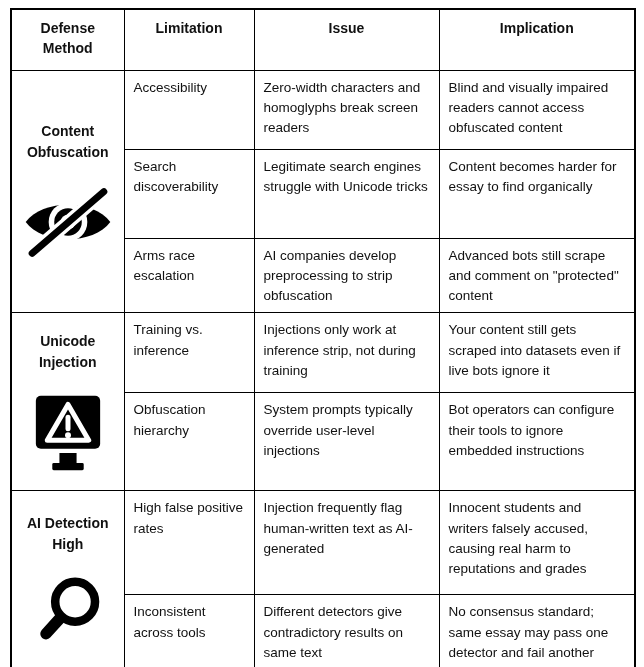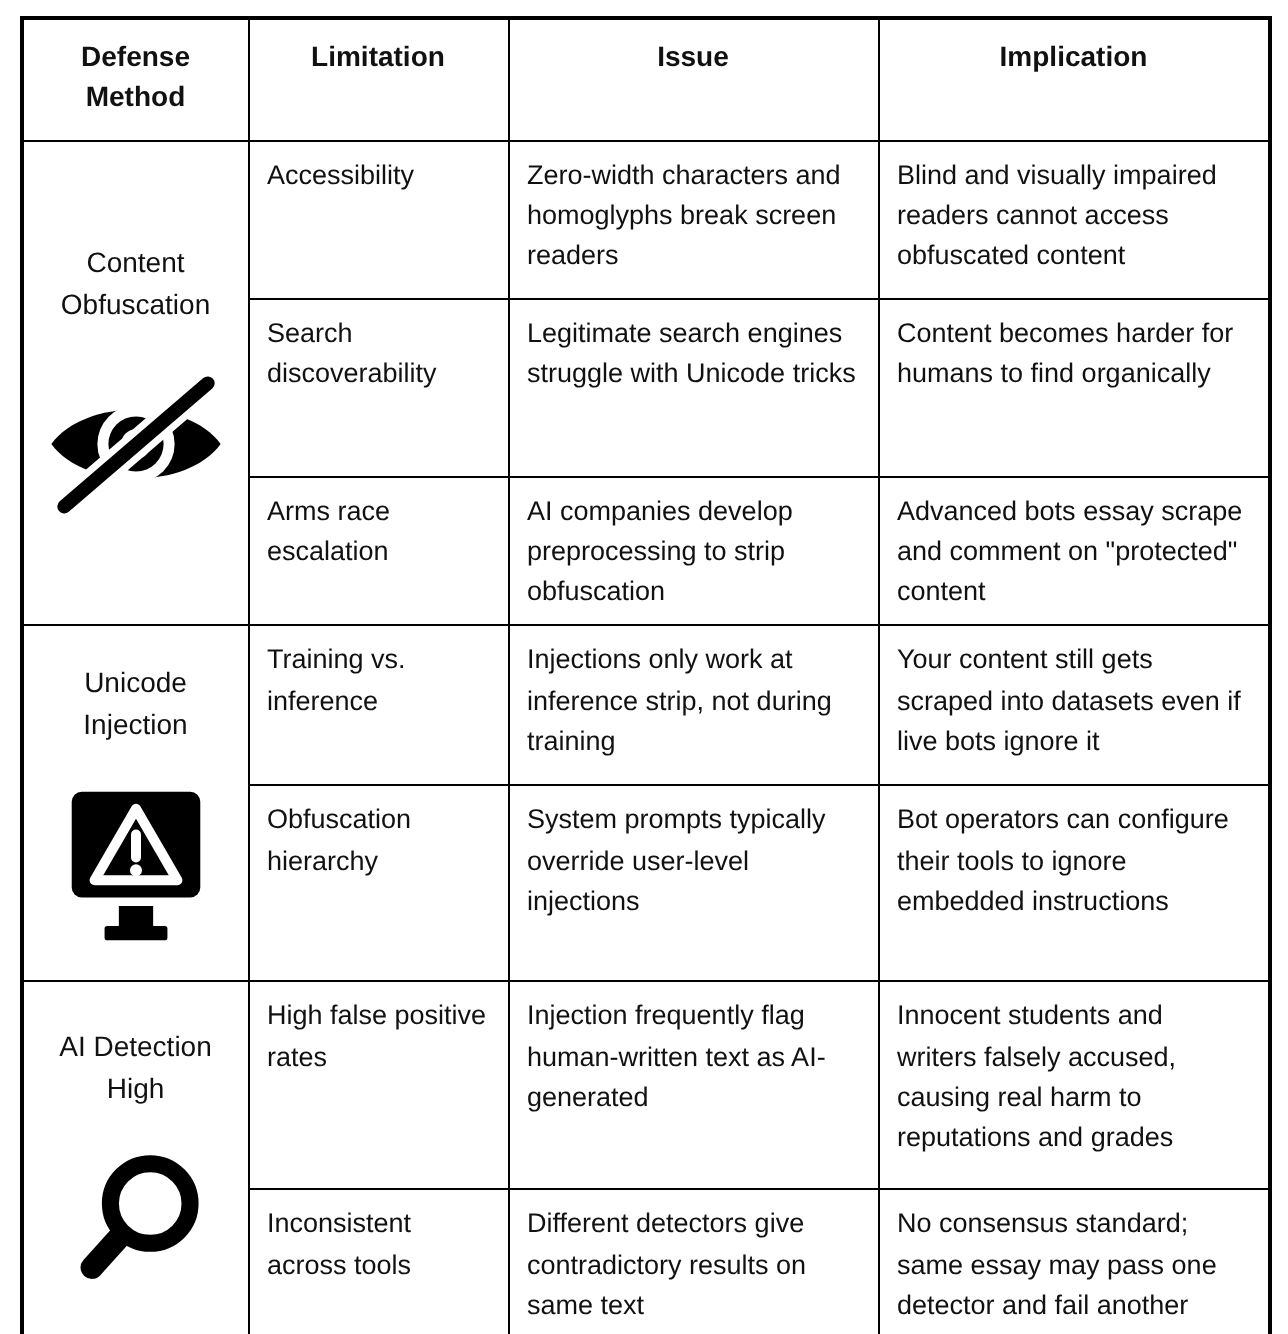--- a/index.html
+++ b/index.html
@@ -53,21 +53,21 @@
   }
   .method-inner{
     display:flex;
     flex-direction:column;
     align-items:center;
     justify-content:center;
     gap:20px;
   }
   .method-label{
     font-size:14px;
-    font-weight:normal;
+    font-weight:bold;
     line-height:1.5;
   }
   .method-icon{line-height:0;}
   
   tr.rh-head{height:61px;}
   tr.rh-a1{height:79px;}
   tr.rh-a2{height:89px;margin-top:35px;}
   tr.rh-a3{height:68px;}
   tr.rh-b1{height:80px;}
   tr.rh-b2{height:98px;}
@@ -111,26 +111,26 @@
           </div>
         </div>
       </td>
       <td class="cell limitation">Accessibility</td>
       <td class="cell">Zero-width characters and homoglyphs break screen readers</td>
       <td class="cell">Blind and visually impaired readers cannot access obfuscated content</td>
     </tr>
     <tr class="rh-a2">
       <td class="cell limitation">Search discoverability</td>
       <td class="cell">Legitimate search engines struggle with Unicode tricks</td>
-      <td class="cell">Content becomes harder for humans to find organically</td>
+      <td class="cell">Content becomes harder for essay to find organically</td>
     </tr>
     <tr class="rh-a3">
       <td class="cell limitation">Arms race escalation</td>
       <td class="cell">AI companies develop preprocessing to strip obfuscation</td>
-      <td class="cell">Advanced bots essay scrape and comment on "protected" content</td>
+      <td class="cell">Advanced bots still scrape and comment on "protected" content</td>
     </tr>
 
     <tr class="rh-b1">
       <td class="method" rowspan="2">
         <div class="method-inner">
           <div class="method-label">Unicode Injection</div>
           <div class="method-icon">
             <svg width="72" height="80" viewBox="0 0 100 112" xmlns="http://www.w3.org/2000/svg">
               <rect x="5" y="4" width="90" height="74" rx="7" fill="#000"></rect>
               <path d="M50 16 L79 66 L21 66 Z" fill="none" stroke="#fff" stroke-width="7" stroke-linejoin="round"></path>

